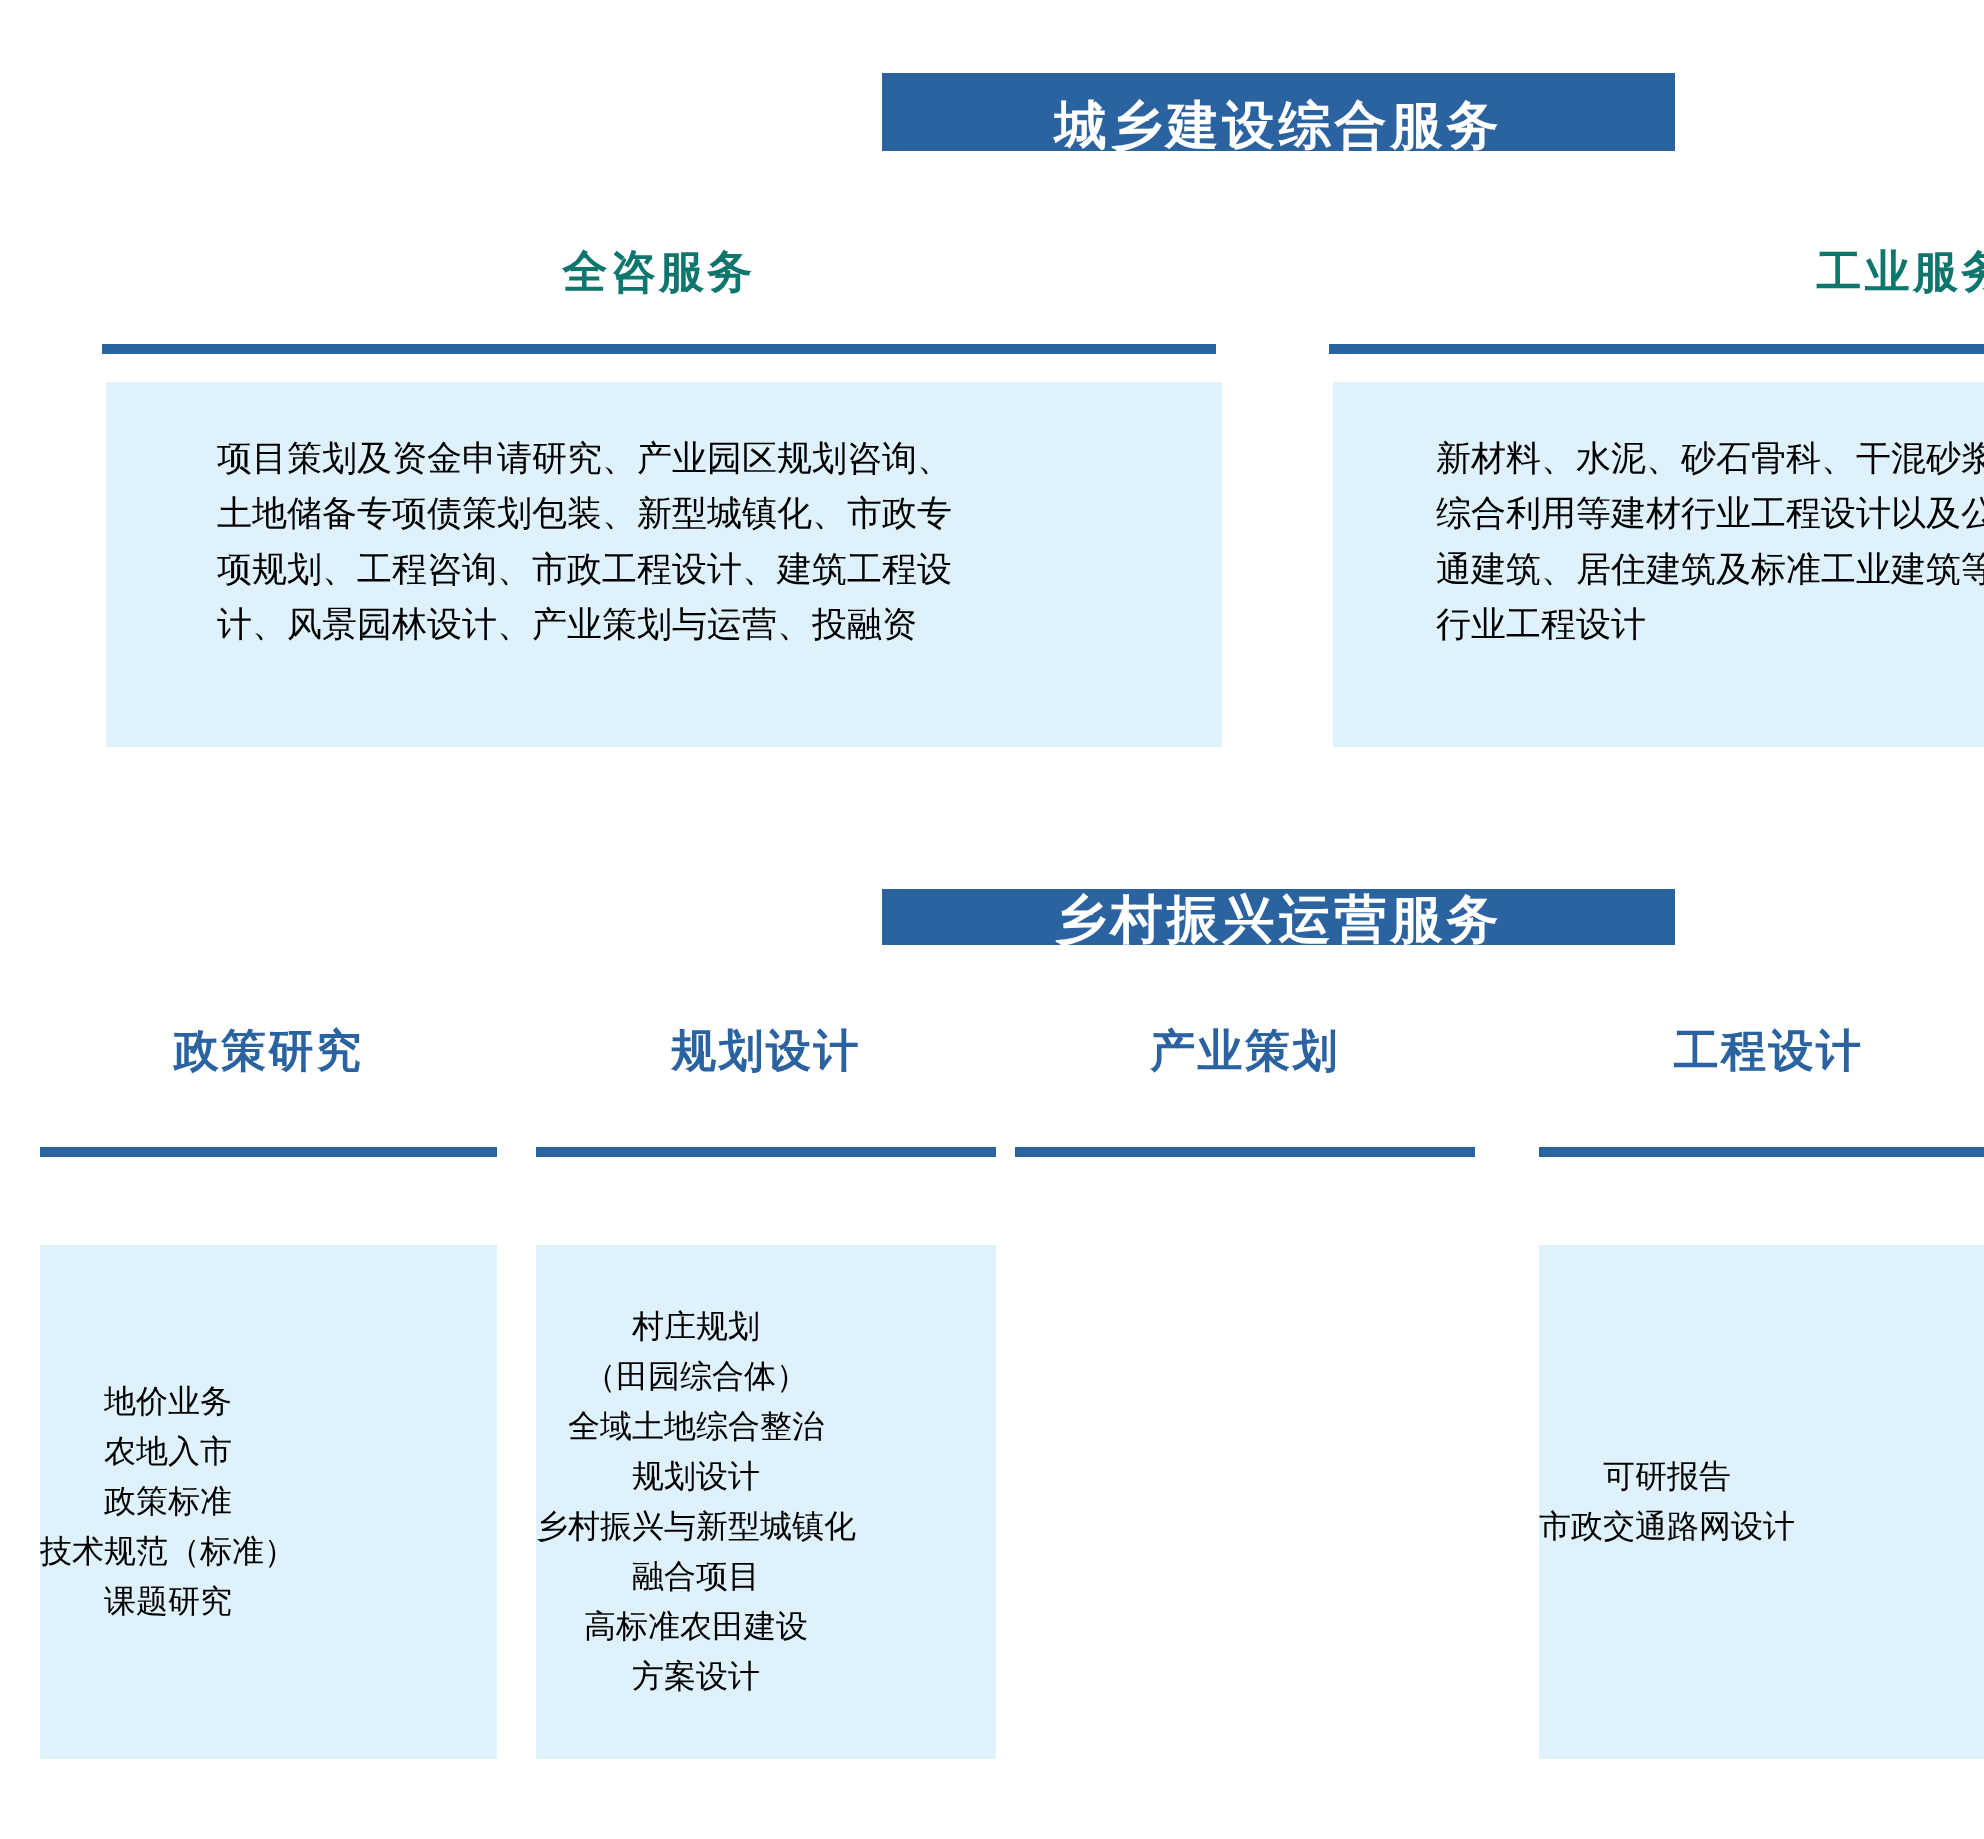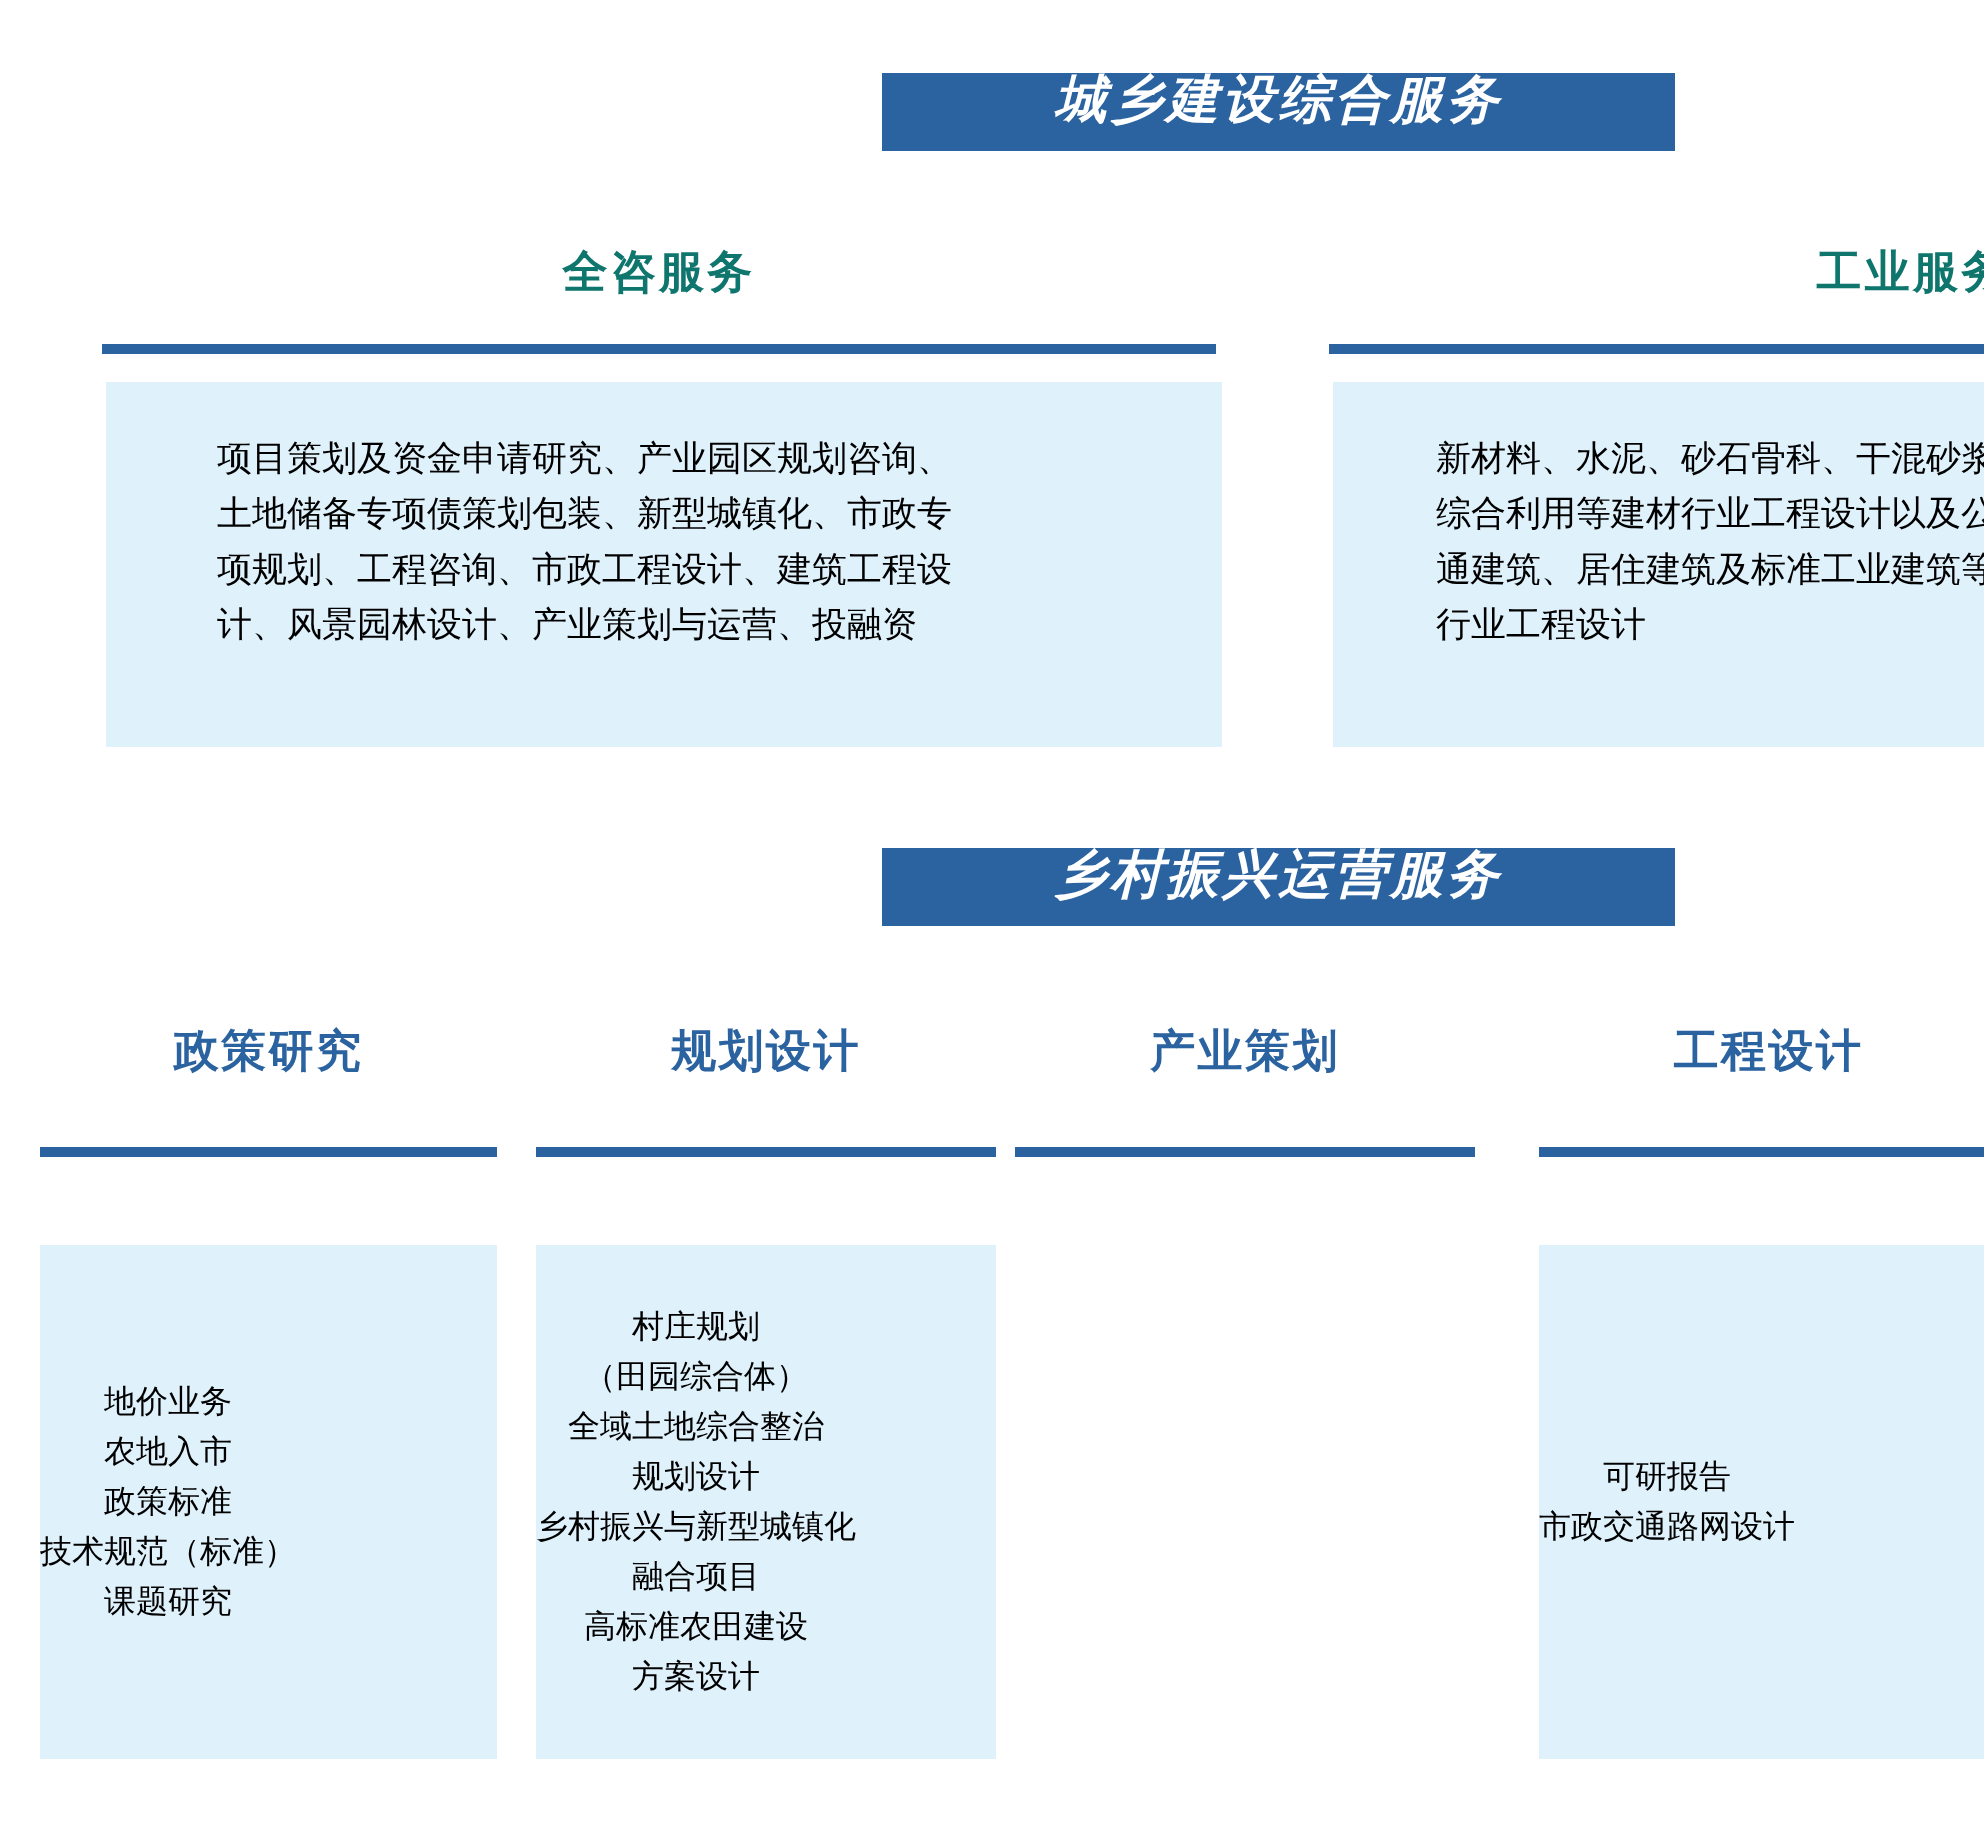--- a/index.html
+++ b/index.html
@@ -18,35 +18,34 @@
     position: relative;
     width: 2541px;
     height: 1840px;
   }
 
   
   .banner {
     position: absolute;
     background: #2b62a0;
     display: flex;
-    align-items: flex-start;
+    align-items: flex-end;
     justify-content: center;
-    font-style: italic;
   }
   .banner-text {
     color: #ffffff;
     font-size: 52px;
     font-weight: bold;
     letter-spacing: 4px;
     line-height: 1;
     white-space: nowrap;
   }
 
   #banner-top   { left: 882px; top: 73px;  width: 793px; height: 78px; }
-  #banner-rural { left: 882px; top: 848px; width: 793px; height: 78px; }
+  #banner-rural { left: 882px; top: 889px; width: 793px; height: 56px; }
 
   
   .section-head {
     position: absolute;
     text-align: center;
     color: #0f766e;
     font-size: 45px;
     font-weight: bold;
     letter-spacing: 3.2px;
     line-height: 1;

